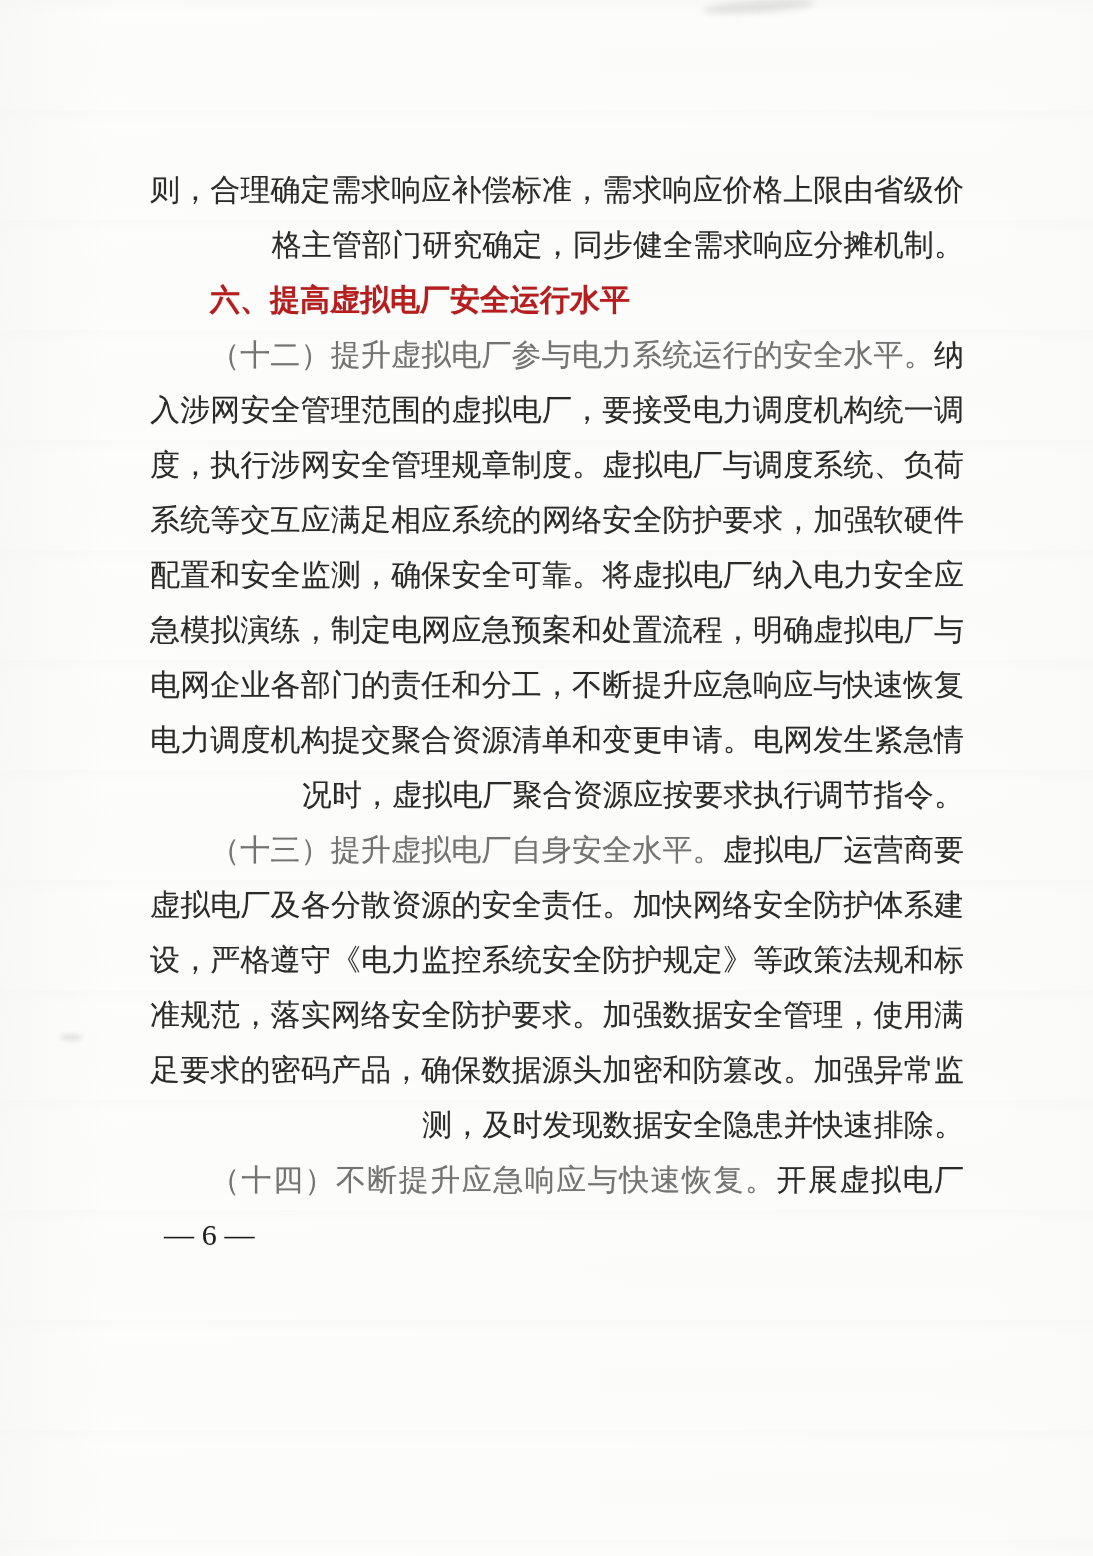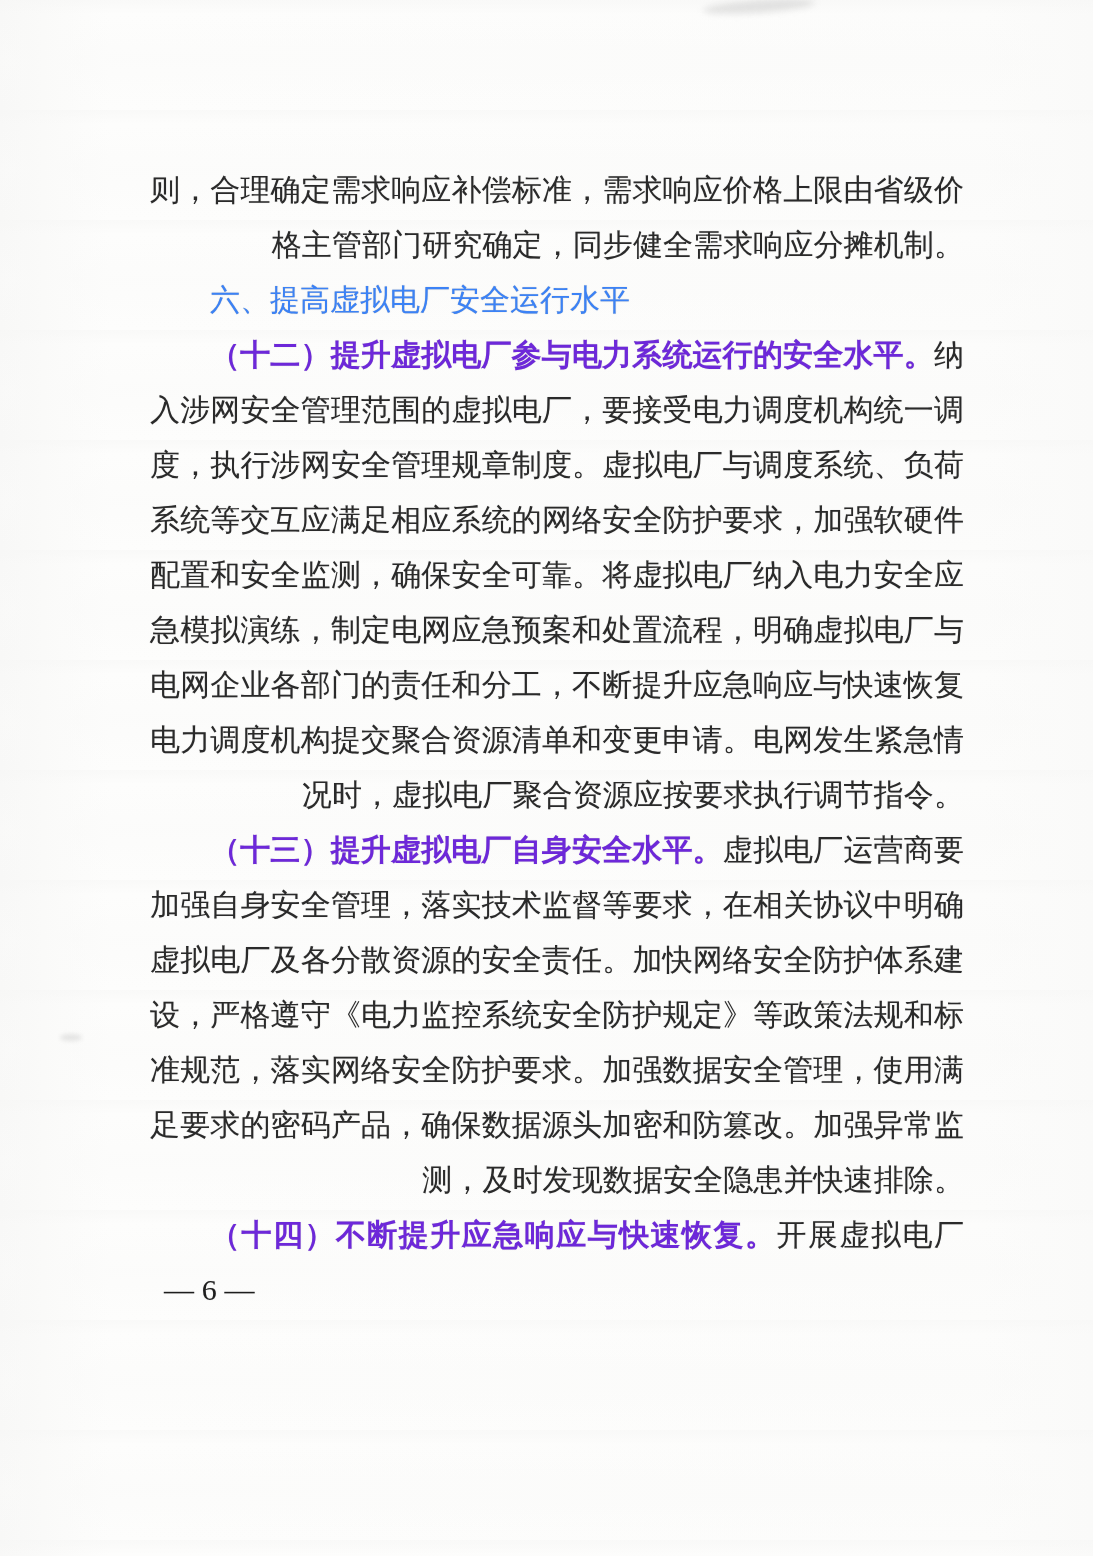--- a/index.html
+++ b/index.html
@@ -63,29 +63,29 @@
     text-align: justify;
     text-align-last: justify;
   }
 
   .part { text-align: right; }
 
   .ind { text-indent: 60px; }
 
   .h {
     font-family: "Liberation Sans", "DejaVu Sans", sans-serif;
-    font-weight: 400;
-    color: #3b82f6;
+    font-weight: 700;
+    color: #b91c1c;
     letter-spacing: 0px;
     text-shadow: 0 0 1px rgba(10,10,10,0.30);
   }
 
   .lead {
-    font-weight: 700;
-    color: #6d28d9;
+    font-weight: 400;
+    color: #737373;
   }
 
   .pageno {
     height: 55px;
     line-height: 55px;
     padding-left: 14px;
     text-align: left;
     color: #1d1d1d;
     font-size: 30px;
   }
@@ -103,21 +103,20 @@
   <div class="ln full ind"><span class="lead">（十二）提升虚拟电厂参与电力系统运行的安全水平。</span><span>纳</span></div>
   <div class="ln full">入涉网安全管理范围的虚拟电厂，要接受电力调度机构统一调</div>
   <div class="ln full">度，执行涉网安全管理规章制度。虚拟电厂与调度系统、负荷</div>
   <div class="ln full">系统等交互应满足相应系统的网络安全防护要求，加强软硬件</div>
   <div class="ln full">配置和安全监测，确保安全可靠。将虚拟电厂纳入电力安全应</div>
   <div class="ln full">急模拟演练，制定电网应急预案和处置流程，明确虚拟电厂与</div>
   <div class="ln full">电网企业各部门的责任和分工，不断提升应急响应与快速恢复</div>
   <div class="ln full">电力调度机构提交聚合资源清单和变更申请。电网发生紧急情</div>
   <div class="ln part">况时，虚拟电厂聚合资源应按要求执行调节指令。</div>
   <div class="ln full ind"><span class="lead">（十三）提升虚拟电厂自身安全水平。</span><span>虚拟电厂运营商要</span></div>
-  <div class="ln full">加强自身安全管理，落实技术监督等要求，在相关协议中明确</div>
   <div class="ln full">虚拟电厂及各分散资源的安全责任。加快网络安全防护体系建</div>
   <div class="ln full">设，严格遵守《电力监控系统安全防护规定》等政策法规和标</div>
   <div class="ln full">准规范，落实网络安全防护要求。加强数据安全管理，使用满</div>
   <div class="ln full">足要求的密码产品，确保数据源头加密和防篡改。加强异常监</div>
   <div class="ln part">测，及时发现数据安全隐患并快速排除。</div>
   <div class="ln full ind"><span class="lead">（十四）不断提升应急响应与快速恢复。</span><span>开展虚拟电厂</span></div>
   <div class="pageno">— 6 —</div>
 </div>
 
 </body></html>

